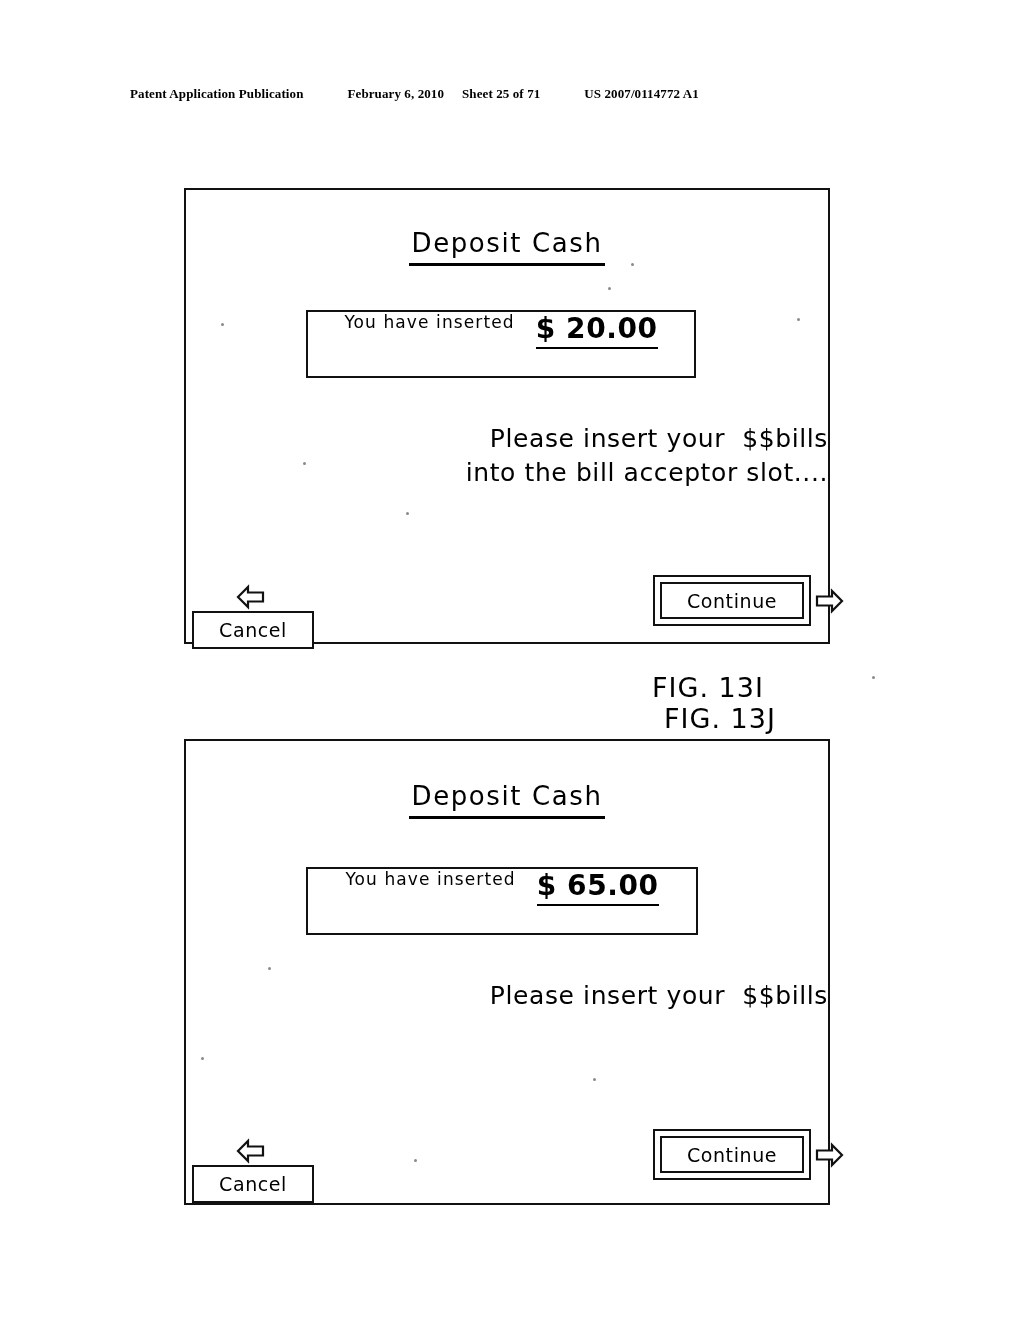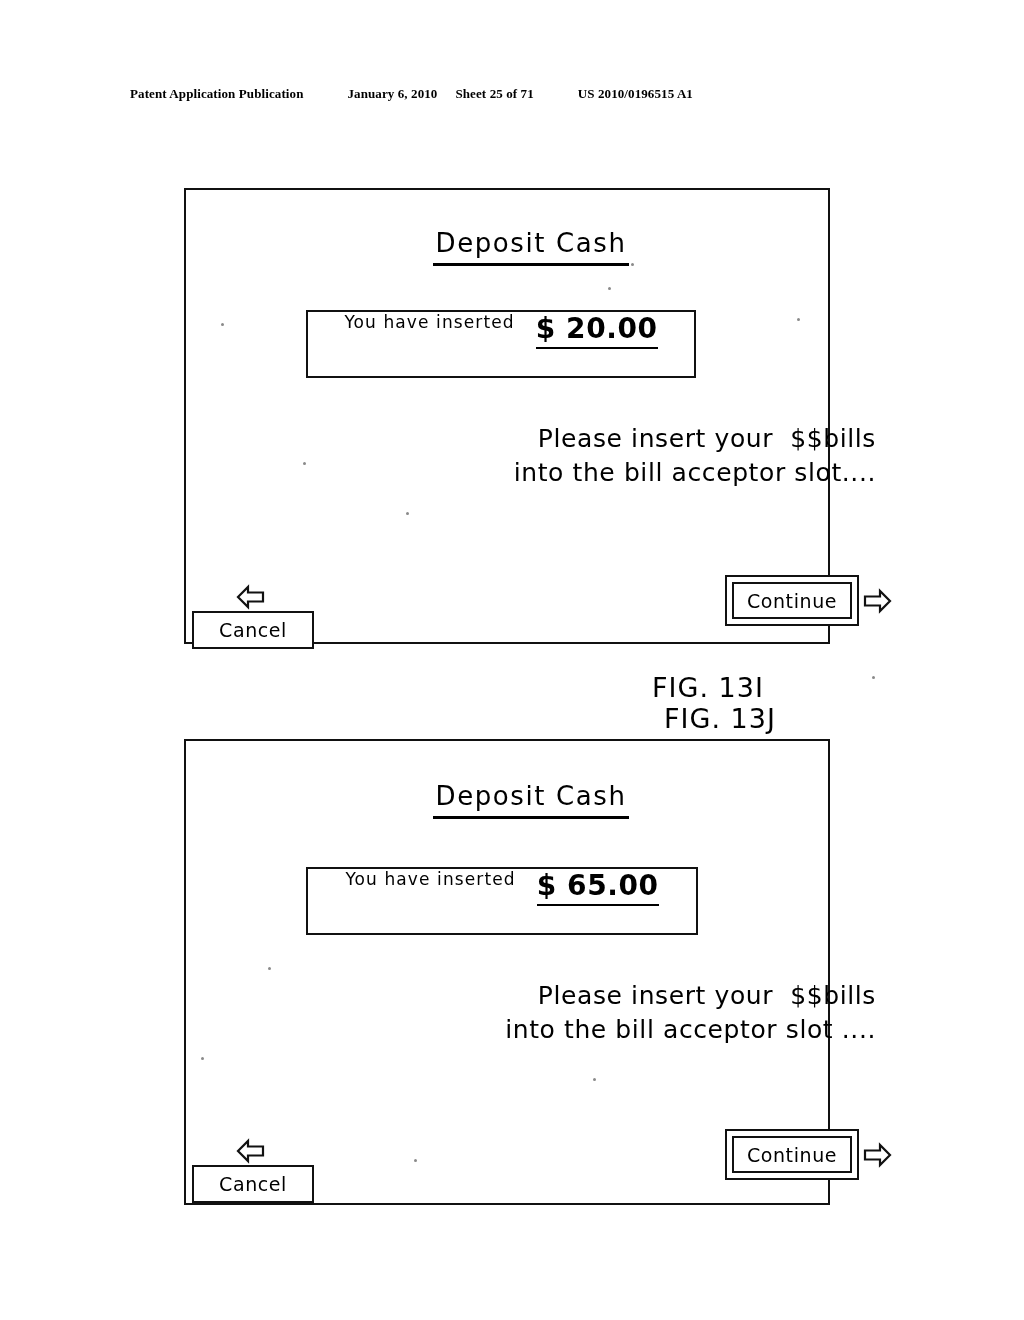--- a/index.html
+++ b/index.html
@@ -52,21 +52,20 @@
     left: 184px;
     top: 739px;
     width: 646px;
     height: 466px;
   }
 
   .screen-inner {
     position: relative;
     width: 100%;
     height: 100%;
-    padding-left: 48px;
   }
 
   
   .screen-title {
     position: absolute;
     left: 0;
     right: 0;
     text-align: center;
     font-family: "DejaVu Sans", sans-serif;
     font-size: 26px;
@@ -166,21 +165,21 @@
     width: 122px;
     height: 38px;
   }
   .default-wrap {
     border: 2.5px solid #111;
     padding: 5px;
     box-sizing: border-box;
     background: #fff;
   }
   .push-button.continue {
-    width: 120px;
+    width: 144px;
     height: 37px;
   }
 
   
   .arrow-icon {
     display: inline-block;
     line-height: 0;
   }
   .arrow-icon.left  { margin-right: 4px; }
   .arrow-icon.right { margin-left: 3px; }
@@ -201,23 +200,23 @@
     position: absolute;
     background: #8a8a8a;
     border-radius: 50%;
   }
 </style>
 </head>
 <body>
 
 <div class="patent-header">
   <span class="pub">Patent Application Publication</span>
-  <span class="date">January 6, 2010</span>
+  <span class="date">February 6, 2010</span>
   <span class="sheet">Sheet 25 of 71</span>
-  <span class="number">US 2010/0196515 A1</span>
+  <span class="number">US 2007/0114772 A1</span>
 </div>
 
 <div class="screen-frame" id="frame-13i">
   <div class="screen-inner">
 
     <div class="screen-title">
       <span class="t-inner">Deposit Cash</span>
     </div>
 
     <div class="amount-box">
@@ -270,21 +269,20 @@
       <span class="t-inner">Deposit Cash</span>
     </div>
 
     <div class="amount-box">
       <span class="amount-label">You have inserted</span>
       <span class="amount-value">$ 65.00</span>
     </div>
 
     <div class="instruction">
       <span class="line">Please insert your  $$bills</span>
-      <span class="line">into the bill acceptor slot ....</span>
     </div>
 
     <div class="btn-row">
 
       <div class="btn-group left">
         <span class="arrow-icon left">
           <svg width="30" height="28" viewBox="0 0 30 28" aria-hidden="true">
             <polygon points="2,14 12,4 12,9.5 27,9.5 27,18.5 12,18.5 12,24" fill="#ffffff" stroke="#111111" stroke-width="2.2" stroke-linejoin="miter"></polygon>
           </svg>
         </span>

